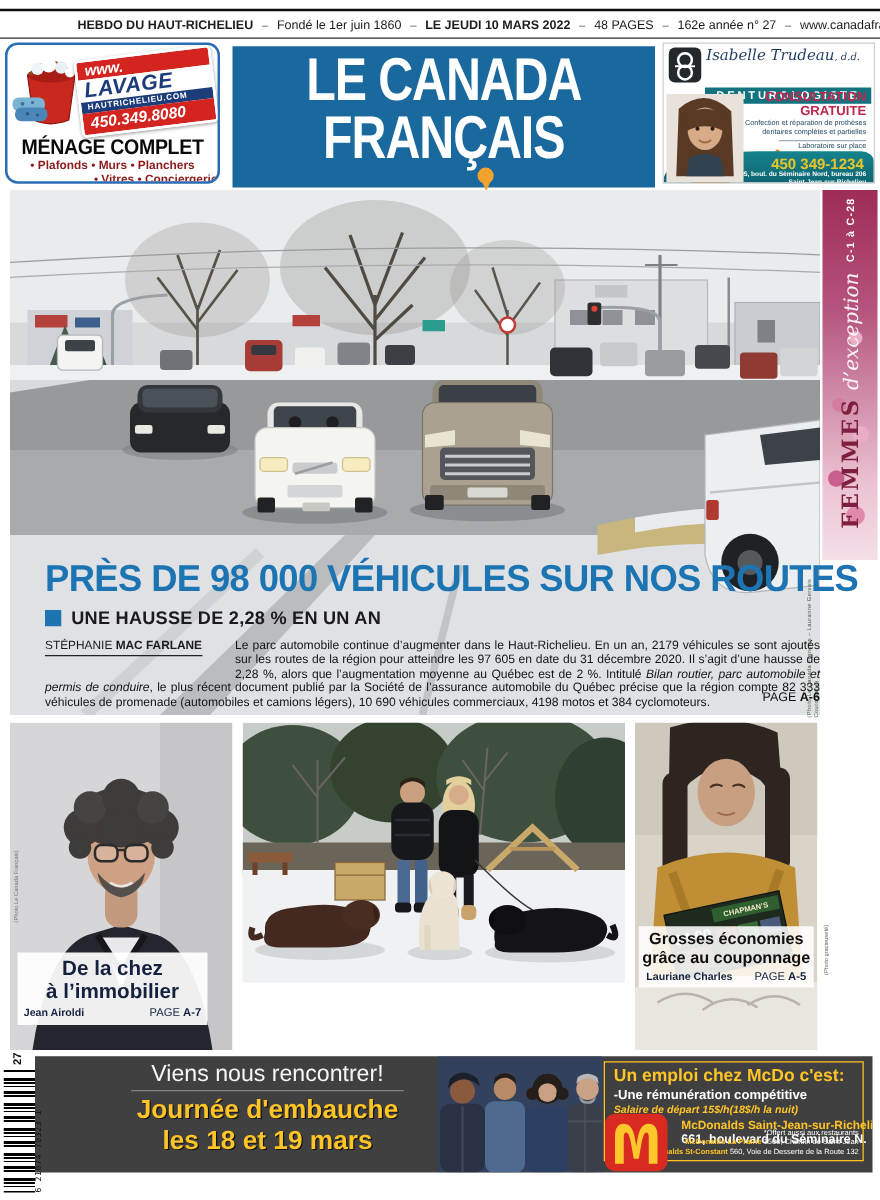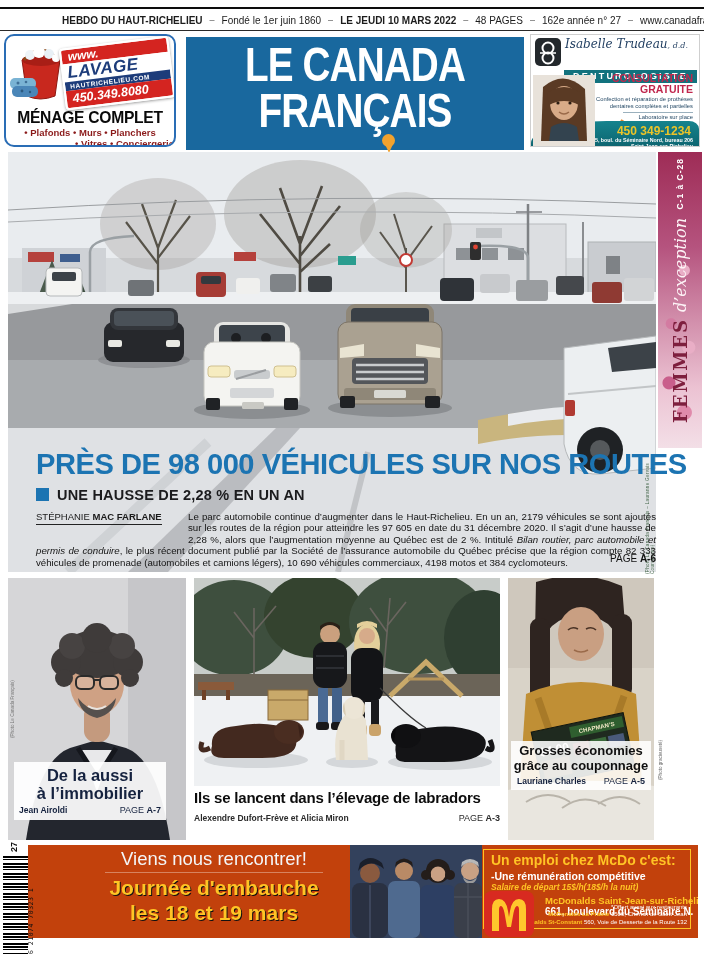--- a/index.html
+++ b/index.html
@@ -106,21 +106,21 @@
   .tm-cap .caprow{margin-top:7px;}
   .tm-cap .by,.tm-cap .pg{color:#2b2b2b;}
   .tr-cap{position:absolute;left:3px;top:163px;width:140px;background:rgba(255,255,255,.88);
           padding:3px 2px 4px;box-sizing:border-box;text-align:center;}
   .tr-cap .t{font-size:13px;line-height:14.5px;font-weight:bold;color:#101010;}
   .tr-cap .caprow{padding:0 4px;}
   .vcred-l{left:10px;top:588px;height:150px;font-size:4.6px;color:#777;}
   .vcred-r{left:658px;top:688px;height:92px;font-size:4.6px;color:#666;}
 
   
-  .mcdo{left:28px;top:845px;width:670px;height:93px;background:#c2410c;overflow:hidden;}
+  .mcdo{left:28px;top:845px;width:670px;height:93px;background:#404040;overflow:hidden;}
   .m-left{position:absolute;left:52px;top:3px;width:268px;text-align:center;}
   .m-invite{font-size:18.5px;color:#f4f6f8;}
   .m-div{width:218px;height:1px;background:rgba(255,255,255,.35);margin:2px auto;}
   .m-ev{font-size:21px;font-weight:bold;color:#ffc425;line-height:25px;text-shadow:1px 1px 0 #111;}
   .m-photo{position:absolute;left:322px;top:0;width:132px;height:93px;}
   .m-box{position:absolute;left:455px;top:4px;width:208px;height:80px;border:1.5px solid #ffc425;
          box-sizing:border-box;padding:2px 4px 12px 7px;}
   .m-pitch{font-size:14px;font-weight:bold;color:#ffc425;white-space:nowrap;}
   .m-benefit{font-size:10.5px;font-weight:bold;color:#fff;margin-top:2px;}
   .m-salary{font-size:8.5px;font-style:italic;font-weight:bold;color:#ffc425;}
@@ -380,21 +380,21 @@
       <circle cx="89" cy="60" r="15" fill="#3f3b3a"></circle>
       <circle cx="56" cy="100" r="9" fill="#3f3b3a"></circle>
         <circle cx="122" cy="100" r="9" fill="#3f3b3a"></circle>
       <rect x="68" y="98" width="18" height="13" rx="5" fill="rgba(255,255,255,.2)" stroke="#2b2b2b" stroke-width="2"></rect>
       <rect x="92" y="98" width="18" height="13" rx="5" fill="rgba(255,255,255,.2)" stroke="#2b2b2b" stroke-width="2"></rect>
       <line x1="86" y1="102" x2="92" y2="102" stroke="#2b2b2b" stroke-width="2"></line>
       <path d="M70,120 Q89,144 108,120 Q106,136 89,140 Q72,136 70,120 Z" fill="#55504d"></path>
       <path d="M80,128 Q89,134 98,128" fill="none" stroke="#e8e4e0" stroke-width="2"></path>
     </svg>
     <div class="tl-cap">
-      <div class="t">De la aussi</div>
+      <div class="t">De la chez</div>
       <div class="t">à l’immobilier</div>
       <div class="caprow">
         <span class="by">Jean Airoldi</span>
         <span class="pg"><span>PAGE </span><span class="b">A-7</span></span>
       </div>
     </div>
   </div>
   <div class="abs vtext vcred-l">(Photo Le Canada Français)</div>
 
   <div class="abs tm t-photo">
@@ -448,27 +448,20 @@
       <path d="M150,124 Q147,134 152,138" fill="#d9cdb4"></path>
         <path d="M170,124 Q173,134 168,138" fill="#d9cdb4"></path>
       <line x1="148" y1="182" x2="148" y2="162" stroke="#e0d7c4" stroke-width="5"></line>
 
       <ellipse cx="246" cy="184" rx="52" ry="8" fill="#d4d7da"></ellipse>
       <path d="M202,176 Q198,158 220,152 Q258,144 282,154 Q296,160 290,172 Q284,184 250,184 L214,184 Q200,184 202,176 Z" fill="#141416"></path>
       <ellipse cx="212" cy="158" rx="15" ry="12" fill="#101012"></ellipse>
       <path d="M202,150 Q194,156 200,164" fill="#0a0a0c"></path>
       <path d="M292,170 Q302,176 296,162" fill="none" stroke="#141416" stroke-width="5"></path>
     </svg>
-  </div>
-  <div class="abs tm-cap">
-    <div class="t">Ils se lancent dans l’élevage de labradors</div>
-    <div class="caprow">
-      <span class="by">Alexendre Dufort-Frève et Alicia Miron</span>
-      <span class="pg"><span>PAGE </span><span class="b">A-3</span></span>
-    </div>
   </div>
 
   <div class="abs tr t-photo">
     <svg width="146" height="262" viewBox="0 0 146 262" preserveAspectRatio="none">
       <rect width="146" height="262" fill="#d9d3c8"></rect>
       <rect width="146" height="90" fill="#cfc8bd"></rect>
       <path d="M28,4 Q74,-10 114,8 L122,110 Q118,64 100,46 Q70,26 44,48 Q30,62 26,110 Z" fill="#2e2420"></path>
       <rect x="22" y="40" width="20" height="86" rx="9" fill="#2e2420"></rect>
       <rect x="104" y="36" width="20" height="84" rx="9" fill="#2e2420"></rect>
       <ellipse cx="73" cy="56" rx="23" ry="27" fill="#c99f82"></ellipse>

